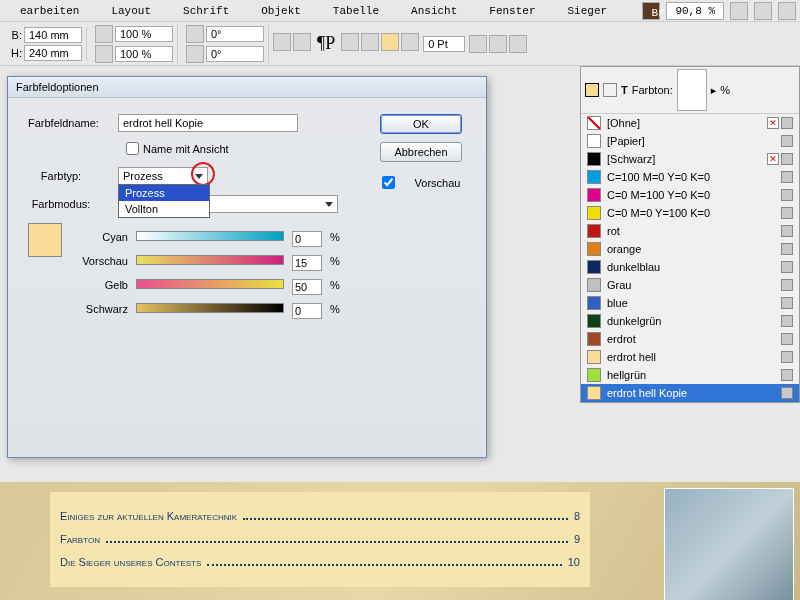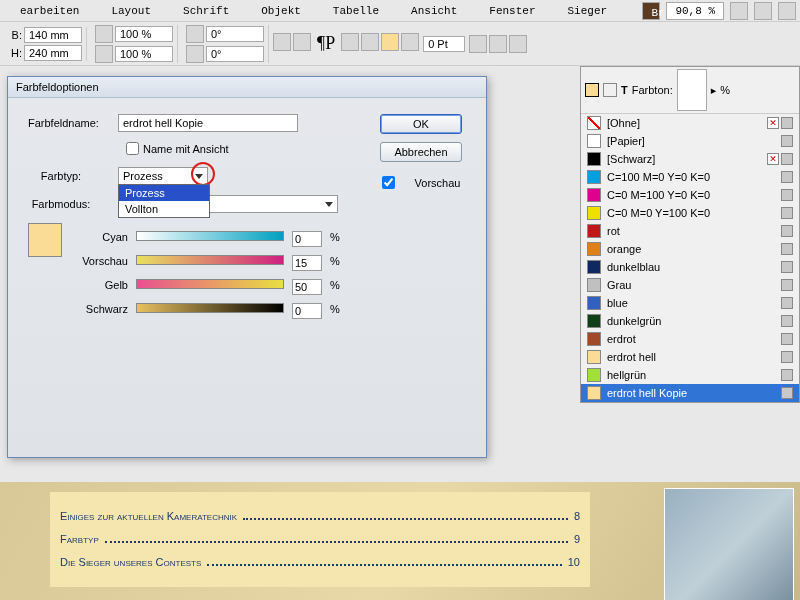--- a/index.html
+++ b/index.html
@@ -342,21 +342,21 @@
 </div>
 
 <div class="doc-bg">
   <div class="doc-content" id="doc-lines">
       <div class="doc-line">
         <span>Einiges zur aktuellen Kameratechnik</span>
         <span class="dots"></span>
         <span>8</span>
       </div>
       <div class="doc-line">
-        <span>Farbtyp</span>
+        <span>Farbton</span>
         <span class="dots"></span>
         <span>9</span>
       </div>
       <div class="doc-line">
         <span>Die Sieger unseres Contests</span>
         <span class="dots"></span>
         <span>10</span>
       </div>
     </div>
   <div class="doc-thumb"></div>

